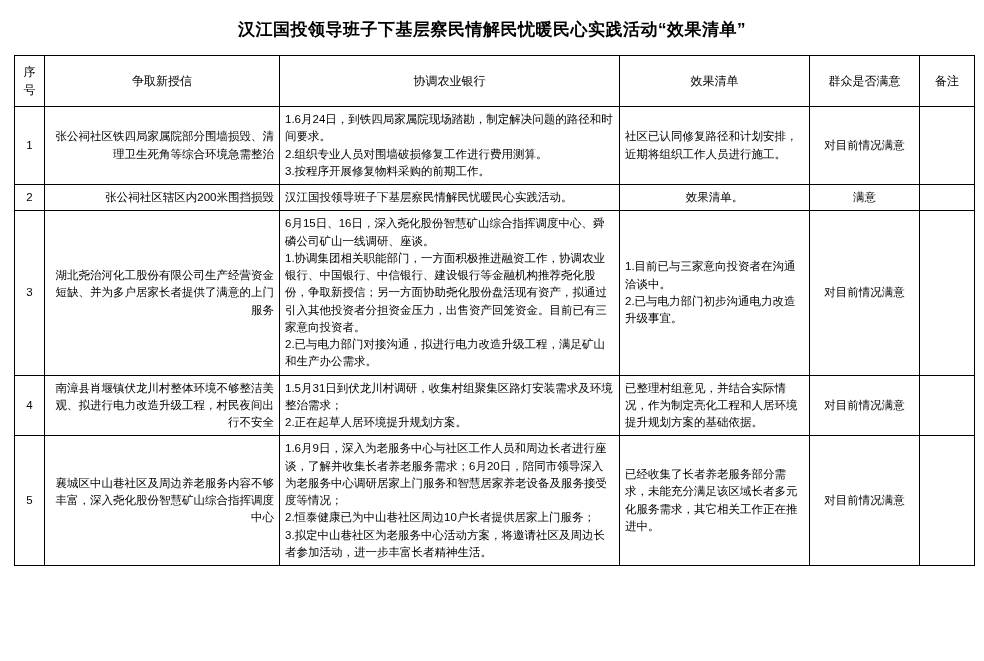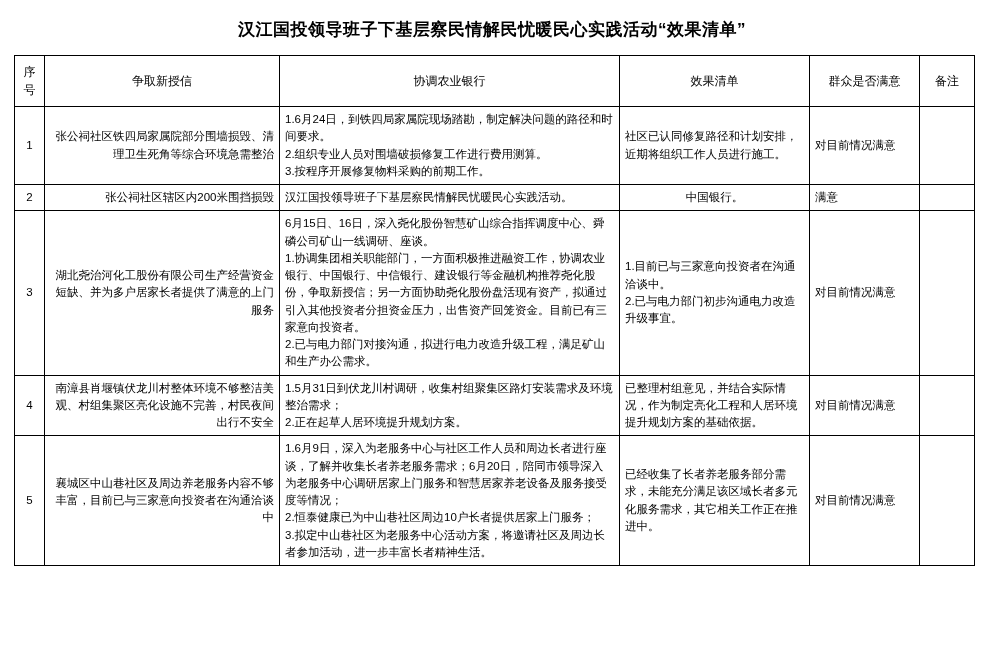--- a/index.html
+++ b/index.html
@@ -52,21 +52,21 @@
   .col-desc { width: 235px; }
   .col-prog { width: 340px; }
   .col-eff { width: 190px; }
   .col-sat { width: 110px; }
   .col-note { width: 55px; }
 
   td.c-idx { text-align: center; }
   td.c-desc { text-align: right; }
   td.c-prog { text-align: left; margin-left: 32px; }
   td.c-eff { text-align: left; margin-top: 12px; }
-  td.c-sat { }
+  td.c-sat { text-align: center; }
   td.c-note { text-align: center; }
 
   td.center-all { text-align: center; }
 
   .cellbody { white-space: pre-line; }
 </style>
 </head>
 <body>
 
 <div class="page">
@@ -101,47 +101,47 @@
 2.组织专业人员对围墙破损修复工作进行费用测算。
 3.按程序开展修复物料采购的前期工作。</td>
         <td class="c-eff cellbody">社区已认同修复路径和计划安排，近期将组织工作人员进行施工。</td>
         <td class="c-sat">对目前情况满意</td>
         <td class="c-note"></td>
       </tr>
       <tr>
         <td class="c-idx">2</td>
         <td class="c-desc cellbody">张公祠社区辖区内200米围挡损毁</td>
         <td class="c-prog cellbody">汉江国投领导班子下基层察民情解民忧暖民心实践活动。</td>
-        <td class="c-eff center-all cellbody">中国银行。</td>
+        <td class="c-eff center-all cellbody">效果清单。</td>
         <td class="c-sat">满意</td>
         <td class="c-note"></td>
       </tr>
       <tr>
         <td class="c-idx">3</td>
         <td class="c-desc cellbody">湖北尧治河化工股份有限公司生产经营资金短缺、并为多户居家长者提供了满意的上门服务</td>
         <td class="c-prog cellbody">6月15日、16日，深入尧化股份智慧矿山综合指挥调度中心、舜磷公司矿山一线调研、座谈。
 1.协调集团相关职能部门，一方面积极推进融资工作，协调农业银行、中国银行、中信银行、建设银行等金融机构推荐尧化股份，争取新授信；另一方面协助尧化股份盘活现有资产，拟通过引入其他投资者分担资金压力，出售资产回笼资金。目前已有三家意向投资者。
 2.已与电力部门对接沟通，拟进行电力改造升级工程，满足矿山和生产办公需求。</td>
         <td class="c-eff cellbody">1.目前已与三家意向投资者在沟通洽谈中。
 2.已与电力部门初步沟通电力改造升级事宜。</td>
         <td class="c-sat">对目前情况满意</td>
         <td class="c-note"></td>
       </tr>
       <tr>
         <td class="c-idx">4</td>
-        <td class="c-desc cellbody">南漳县肖堰镇伏龙川村整体环境不够整洁美观、村组集聚区亮化设施不完善，村民夜间出行不安全</td>
+        <td class="c-desc cellbody">南漳县肖堰镇伏龙川村整体环境不够整洁美观、拟进行电力改造升级工程，村民夜间出行不安全</td>
         <td class="c-prog cellbody">1.5月31日到伏龙川村调研，收集村组聚集区路灯安装需求及环境整治需求；
 2.正在起草人居环境提升规划方案。</td>
         <td class="c-eff cellbody">已整理村组意见，并结合实际情况，作为制定亮化工程和人居环境提升规划方案的基础依据。</td>
         <td class="c-sat">对目前情况满意</td>
         <td class="c-note"></td>
       </tr>
       <tr>
         <td class="c-idx">5</td>
-        <td class="c-desc cellbody">襄城区中山巷社区及周边养老服务内容不够丰富，目前已与三家意向投资者在沟通洽谈中</td>
+        <td class="c-desc cellbody">襄城区中山巷社区及周边养老服务内容不够丰富，深入尧化股份智慧矿山综合指挥调度中心</td>
         <td class="c-prog cellbody">1.6月9日，深入为老服务中心与社区工作人员和周边长者进行座谈，了解并收集长者养老服务需求；6月20日，陪同市领导深入为老服务中心调研居家上门服务和智慧居家养老设备及服务接受度等情况；
 2.恒泰健康已为中山巷社区周边10户长者提供居家上门服务；
 3.拟定中山巷社区为老服务中心活动方案，将邀请社区及周边长者参加活动，进一步丰富长者精神生活。</td>
         <td class="c-eff cellbody">已经收集了长者养老服务部分需求，未能充分满足该区域长者多元化服务需求，其它相关工作正在推进中。</td>
         <td class="c-sat">对目前情况满意</td>
         <td class="c-note"></td>
       </tr>
     </tbody>
   </table>
 

